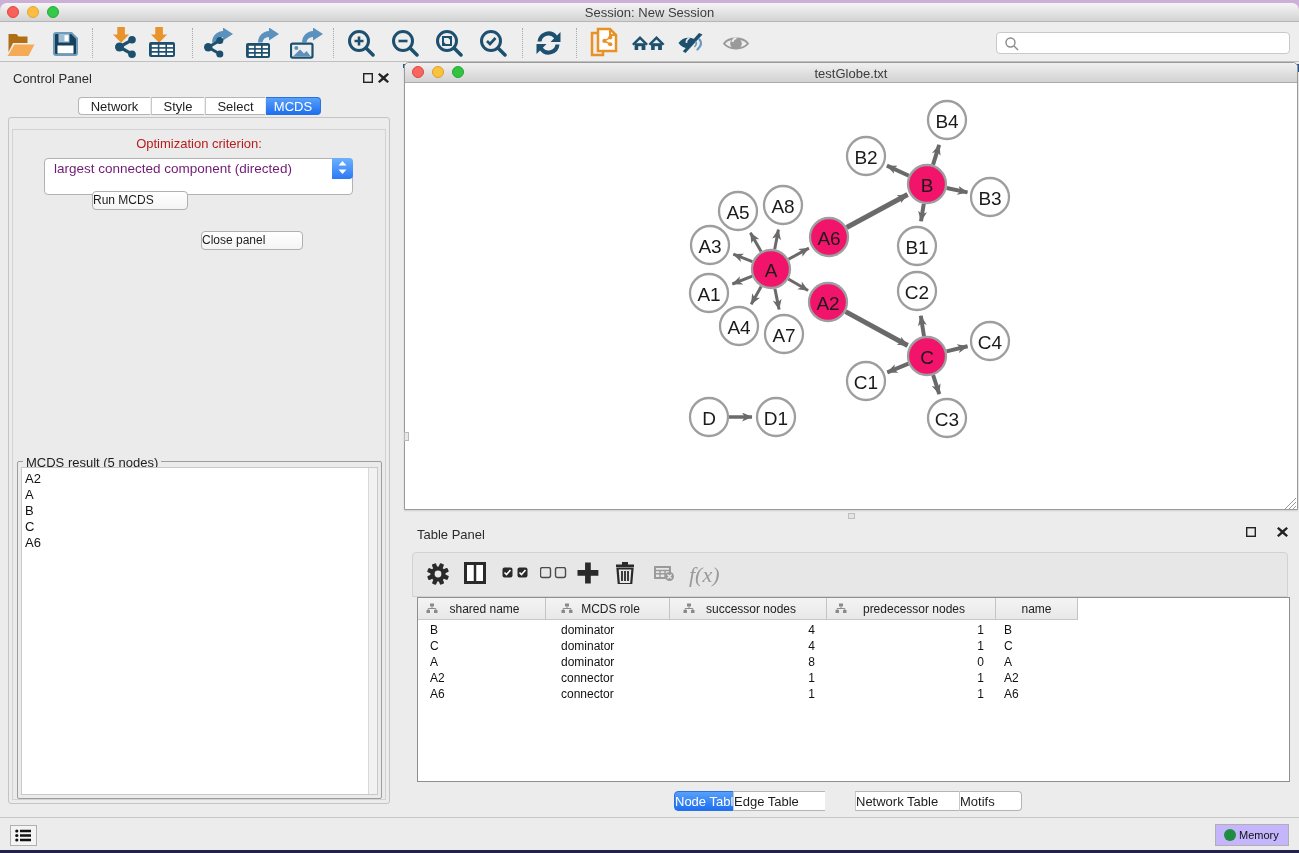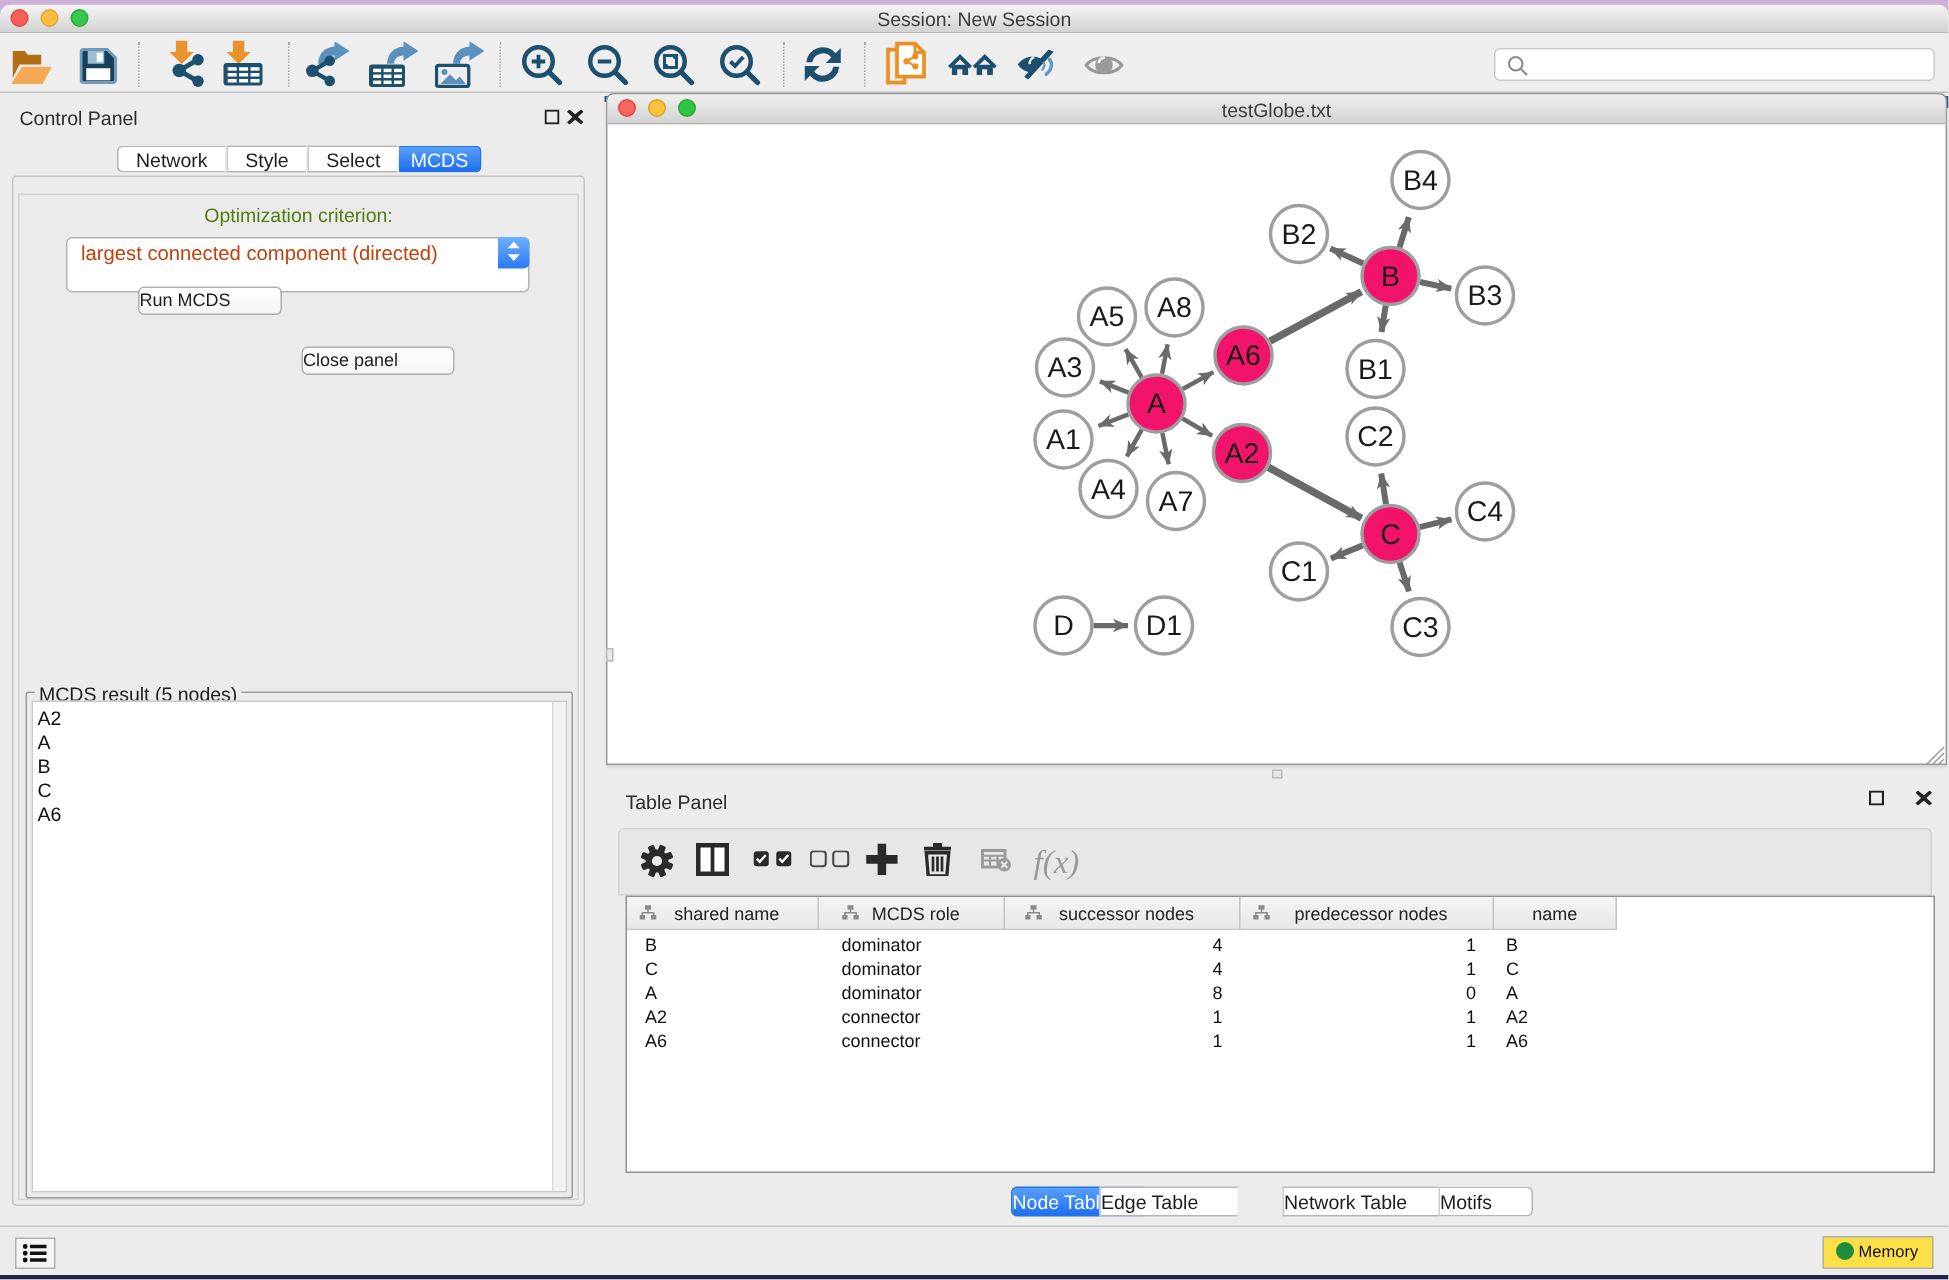--- a/index.html
+++ b/index.html
@@ -16,22 +16,22 @@
 #searchbox { position:absolute; left:996px; top:9px; width:294px; height:22px; background:#fff; border:1px solid #c9c9c9; border-radius:4px; }
 
 #cp-title { left:13px; top:71px; font-size:13px; color:#2b2b2b; }
 .tabseg { position:absolute; top:97px; height:18px; background:#fff; border-top:1px solid #b4b4b4; border-bottom:1px solid #b4b4b4; font-size:13px; color:#1d1d1f; text-align:center; line-height:17px; }
 .tabseg.first { border-left:1px solid #b4b4b4; border-radius:4px 0 0 4px; }
 .tabseg.last { border-right:1px solid #b4b4b4; border-radius:0 4px 4px 0; }
 .tabseg.mid { border-left:1px solid #c9c9c9; }
 .tabseg.sel { background:linear-gradient(#58a0f8,#1e6ff2); color:#fff; border-color:#2a71e0; }
 #cp-pane { left:8px; top:117px; width:382px; height:687px; border:1px solid #c4c4c4; border-radius:3px; }
 #cp-inner { left:12px; top:129px; width:374px; height:671px; border:1px solid #d2d2d2; background:#ebebeb; }
-#opt-label { left:0px; top:136px; width:398px; text-align:center; font-size:13px; color:#4d7c0f; }
-#dropdown { left:44px; top:158px; width:309px; height:37px; background:#fff; border:1px solid #b2b2b2; border-radius:4px; font-size:13.5px; color:#c2410c; line-height:19px; padding-left:9px; }
+#opt-label { left:0px; top:136px; width:398px; text-align:center; font-size:13px; color:#b91c1c; }
+#dropdown { left:44px; top:158px; width:309px; height:37px; background:#fff; border:1px solid #b2b2b2; border-radius:4px; font-size:13.5px; color:#701a75; line-height:19px; padding-left:9px; }
 #dd-btn { position:absolute; right:-1px; top:-1px; width:21px; height:21px; border-radius:0 4px 4px 0; background:linear-gradient(#6db1fd,#2c79f5); }
 .btn { position:absolute; height:19px; background:linear-gradient(#ffffff,#f4f4f4); border:1px solid #b0b0b0; border-radius:4px; font-size:12px; color:#1d1d1f; text-align:left; line-height:17px; }
 #fieldset { left:17px; top:461px; width:365px; height:338px; border:1px solid #9d9d9d; border-radius:2px; }
 #fs-legend { left:23px; top:455px; padding:0 3px; background:#ebebeb; font-size:13px; color:#1d1d1f; }
 #fs-list { left:21px; top:467px; width:357px; height:328px; background:#fff; border:1px solid #c9c9c9; font-size:13px; color:#111; line-height:16px; padding:3px 0 0 3px; }
 #fs-scroll { position:absolute; right:0px; top:0px; width:9px; height:100%; background:#f2f2f2; border-left:1px solid #d8d8d8; }
 
 #netwin { left:404px; top:62px; width:894px; height:448px; background:#fff; border:1px solid #9a9a9a; border-radius:5px 5px 0 0; box-shadow:0 1px 2px rgba(0,0,0,0.12); }
 #net-titlebar { position:absolute; left:0; top:0; width:100%; height:20px; background:linear-gradient(#f0f0f0,#d2d2d2); border-bottom:1px solid #ababab; border-radius:5px 5px 0 0; }
 #net-titlebar .title { position:absolute; left:0; right:0; top:3px; text-align:center; font-size:13px; color:#3c3c3c; }
@@ -43,21 +43,21 @@
 #tp-header { position:absolute; left:0; top:0; width:660px; height:22px; background:linear-gradient(#f4f4f4,#e8e8e8); border-bottom:1px solid #c8c8c8; font-size:12px; color:#222; }
 .hcol { position:absolute; top:0; height:22px; border-right:1px solid #c4c4c4; text-align:center; line-height:22px; }
 .hico { position:absolute; left:6px; top:5px; }
 .trow { position:absolute; height:16px; font-size:12px; color:#111; }
 .cell { position:absolute; height:16px; line-height:16px; }
 .num { text-align:right; }
 .btab { position:absolute; top:791px; height:20px; background:#fff; border-top:1px solid #b4b4b4; border-bottom:1px solid #b4b4b4; font-size:13px; color:#1d1d1f; text-align:left; line-height:19px; }
 
 #statusbar { left:0; top:817px; width:1299px; height:33px; background:#ececec; border-top:1px solid #c6c6c6; }
 #list-btn { position:absolute; left:10px; top:7px; width:27px; height:21px; background:#f4f4f4; border:1px solid #b0b0b0; }
-#mem-btn { position:absolute; left:1215px; top:6px; width:74px; height:22px; background:#fde047; border:1px solid #b0b0b0; font-size:11px; color:#111; }
+#mem-btn { position:absolute; left:1215px; top:6px; width:74px; height:22px; background:#c4b5fd; border:1px solid #b0b0b0; font-size:11px; color:#111; }
 #desktop-bottom { left:0; top:850px; width:1299px; height:3px; background:#23234a; }
 </style>
 </head>
 <body>
 <div id="desktop-top" class="abs"></div>
 <div id="titlebar" class="abs">
   <div class="tl" style="left:7px;top:3px;width:12px;height:12px;background:#f7615a;border:1px solid #e1463e;"></div>
   <div class="tl" style="left:26.5px;top:3px;width:12px;height:12px;background:#fdbd40;border:1px solid #e0a636;"></div>
   <div class="tl" style="left:46.5px;top:3px;width:12px;height:12px;background:#35c84a;border:1px solid #29a837;"></div>
   <div class="title" style="top:2px;">Session: New Session</div>

